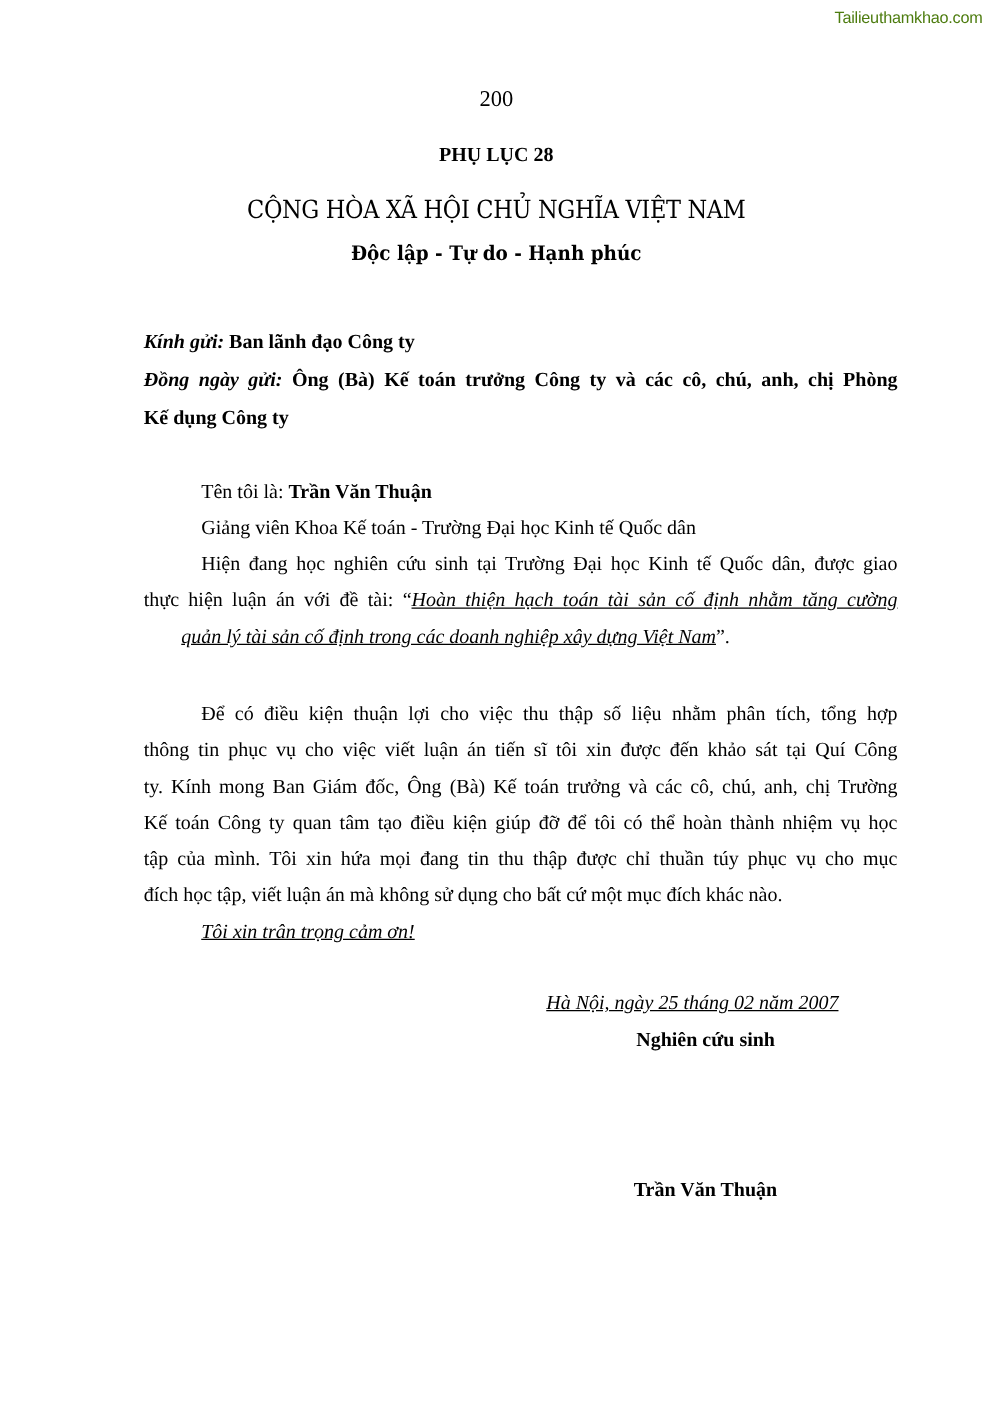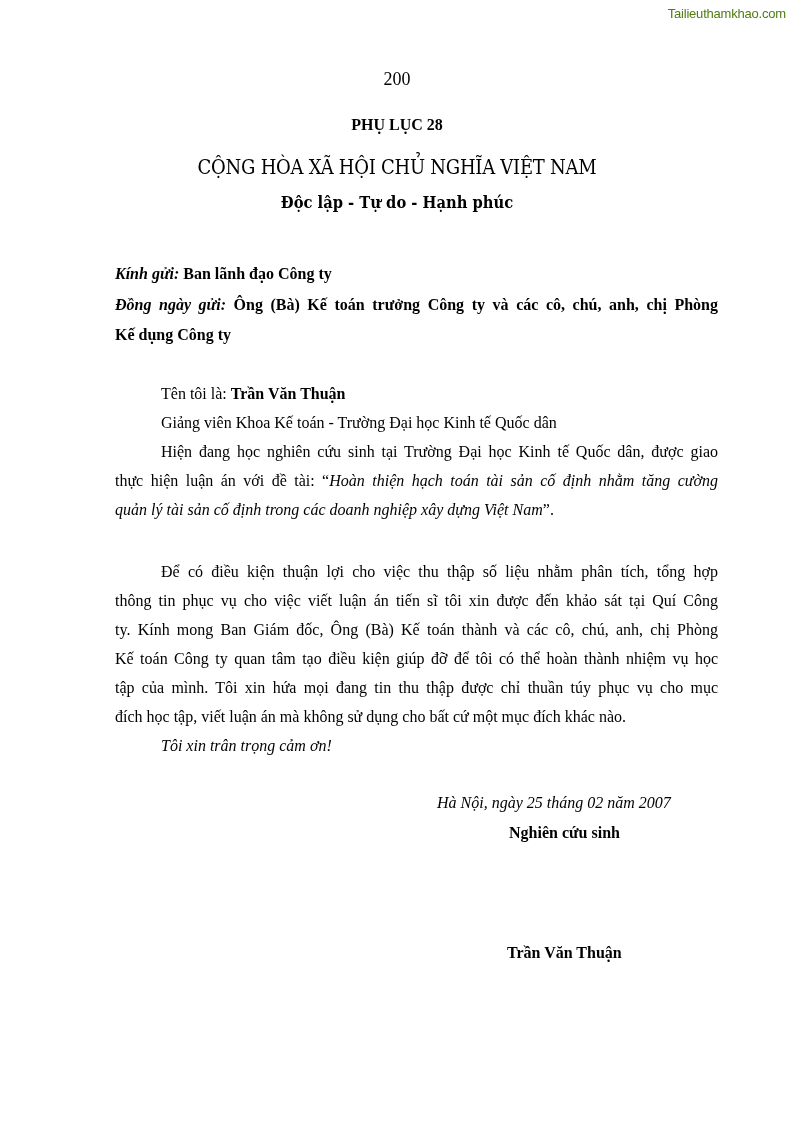--- a/index.html
+++ b/index.html
@@ -19,21 +19,21 @@
     .appendix { top: 116px; font-size: 16px; font-weight: bold; }
     .nation {
       top: 155px; font-size: 20px; letter-spacing: -0.3px;
       font-family: "DejaVu Serif", serif; transform: scaleX(0.9); font-weight: normal;
     }
     .motto { top: 193px; font-size: 16px; font-weight: bold; font-family: "DejaVu Serif", serif; transform: scaleX(0.92);}
     .line { left: 115px; font-size: 16px; }
     .just { left: 115px; width: 603px; font-size: 16px; text-align: justify; text-align-last: justify; white-space: nowrap; }
     .indent { left: 161px; }
     .b { font-weight: bold; }
-    .i { font-style: italic; }
+    .i { font-style: italic; text-decoration: underline; }
     .bi { font-weight: bold; font-style: italic; }
   </style>
 </head>
 <body>
 
 <div class="watermark">Tailieuthamkhao.com</div>
 
 <div class="abs center page-num">200</div>
 <div class="abs center appendix">PHỤ LỤC 28</div>
 <div class="abs center nation">CỘNG HÒA XÃ HỘI CHỦ NGHĨA VIỆT NAM</div>
@@ -48,27 +48,27 @@
 <div class="abs line b" style="top:326px;">Kế dụng Công ty</div>
 
 <div class="abs line indent" style="top:385px;">
   <span>Tên tôi là: </span><span class="b">Trần Văn Thuận</span>
 </div>
 <div class="abs line indent" style="top:414px;text-align:center;">Giảng viên Khoa Kế toán - Trường Đại học Kinh tế Quốc dân</div>
 <div class="abs just" style="top:443px; left:161px; width:557px;">Hiện đang học nghiên cứu sinh tại Trường Đại học Kinh tế Quốc dân, được giao</div>
 <div class="abs just" style="top:472px;">
   <span>thực hiện luận án với đề tài: “</span><span class="i">Hoàn thiện hạch toán tài sản cố định nhằm tăng cường</span>
 </div>
-<div class="abs line" style="top:501px;">
+<div class="abs line" style="top:501px;margin-left:30px;">
   <span class="i">quản lý tài sản cố định trong các doanh nghiệp xây dựng Việt Nam</span><span>”.</span>
 </div>
 
 <div class="abs just" style="top:563px; left:161px; width:557px;">Để có điều kiện thuận lợi cho việc thu thập số liệu nhằm phân tích, tổng hợp</div>
 <div class="abs just" style="top:592px;">thông tin phục vụ cho việc viết luận án tiến sĩ tôi xin được đến khảo sát tại Quí Công</div>
-<div class="abs just" style="top:621px;">ty. Kính mong Ban Giám đốc, Ông (Bà) Kế toán thành và các cô, chú, anh, chị Phòng</div>
+<div class="abs just" style="top:621px;">ty. Kính mong Ban Giám đốc, Ông (Bà) Kế toán trưởng và các cô, chú, anh, chị Trường</div>
 <div class="abs just" style="top:650px;">Kế toán Công ty quan tâm tạo điều kiện giúp đỡ để tôi có thể hoàn thành nhiệm vụ học</div>
 <div class="abs just" style="top:679px;">tập của mình. Tôi xin hứa mọi đang tin thu thập được chỉ thuần túy phục vụ cho mục</div>
 <div class="abs line" style="top:708px;">đích học tập, viết luận án mà không sử dụng cho bất cứ một mục đích khác nào.</div>
 <div class="abs line indent i" style="top:737px;">Tôi xin trân trọng cảm ơn!</div>
 
 <div class="abs i" style="top:794px; left:437px; font-size:16px;">Hà Nội, ngày 25 tháng  02  năm 2007</div>
 <div class="abs b" style="top:824px; left:509px; font-size:16px;text-align:center;">Nghiên cứu sinh</div>
 <div class="abs b" style="top:944px; left:507px; font-size:16px;">Trần Văn Thuận</div>
 
 </body></html>

